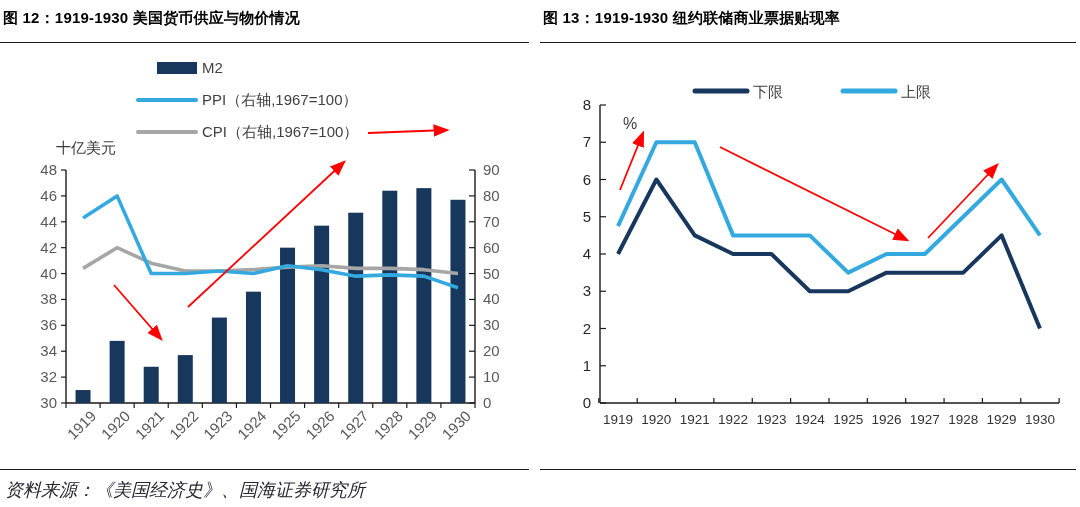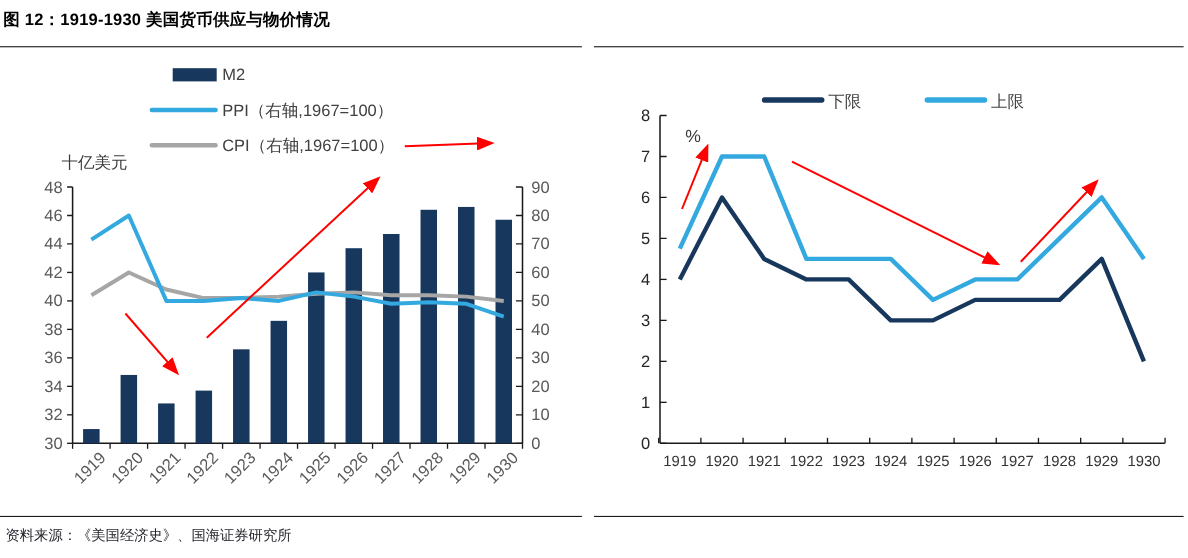--- a/index.html
+++ b/index.html
@@ -13,21 +13,21 @@
   .fig-title{
     position:absolute;top:9px;left:3px;right:0;
     font-size:15px;font-weight:bold;color:#000000;letter-spacing:0.2px;
     white-space:nowrap;
   }
   .rule-top{position:absolute;top:42px;left:0;right:4px;border-top:1.5px solid #1a1a1a;}
   .rule-bottom{position:absolute;top:469px;left:0;right:4px;border-top:1.5px solid #1a1a1a;}
   .fig-source{
     position:absolute;top:478px;left:5px;right:0;
     font-family:"Liberation Serif","DejaVu Serif",serif;
-    font-size:13px;color:#26262e;white-space:nowrap;
+    font-size:18px;color:#26262e;white-space:nowrap;font-style:italic;
   }
   svg.chart{position:absolute;top:43px;left:0;}
   text{user-select:none;}
 </style>
 </head>
 <body>
 
 <div class="page">
 
   <div class="col col-left">
@@ -140,20 +140,21 @@
         <polyline points="83.04166666666667,174.89444444444445 117.125,152.88888888888889 151.20833333333334,230.55555555555554 185.29166666666669,230.55555555555554 219.375,227.96666666666667 253.45833333333334,230.55555555555554 287.5416666666667,222.7888888888889 321.625,226.67222222222222 355.70833333333337,233.14444444444445 389.7916666666667,231.85 423.875,233.14444444444445 457.95833333333337,244.79444444444442" fill="none" stroke="#33A9DF" stroke-width="3.6" stroke-linejoin="round" stroke-linecap="butt"></polyline>
         <line x1="368" y1="90" x2="447" y2="87" stroke="#FF0000" stroke-width="1.8" marker-end="url(#arrL)"></line>
         <line x1="114" y1="242" x2="161" y2="296" stroke="#FF0000" stroke-width="1.8" marker-end="url(#arrL)"></line>
         <line x1="188" y1="264" x2="344" y2="119" stroke="#FF0000" stroke-width="1.8" marker-end="url(#arrL)"></line>
       </svg>
     <div class="rule-bottom"></div>
     <div class="fig-source">资料来源：《美国经济史》、国海证券研究所</div>
   </div>
 
   <div class="col col-right">
+    <div class="fig-title">图 13：1919-1930 纽约联储商业票据贴现率</div>
     <div class="rule-top"></div>
     <svg class="chart" id="chart-right" width="540" height="424" viewBox="0 0 540 424">
         <defs>
           <marker id="arrR" markerWidth="9" markerHeight="7" refX="7.5" refY="3.5" orient="auto">
             <path d="M0,0 L9,3.5 L0,7 Z" fill="#FF0000"></path>
           </marker>
         </defs>
         <g>
           <line x1="155" y1="48" x2="207" y2="48" stroke="#17375D" stroke-width="5" stroke-linecap="round"></line>
           <text x="213" y="54" font-size="15" fill="#404040">下限</text>

